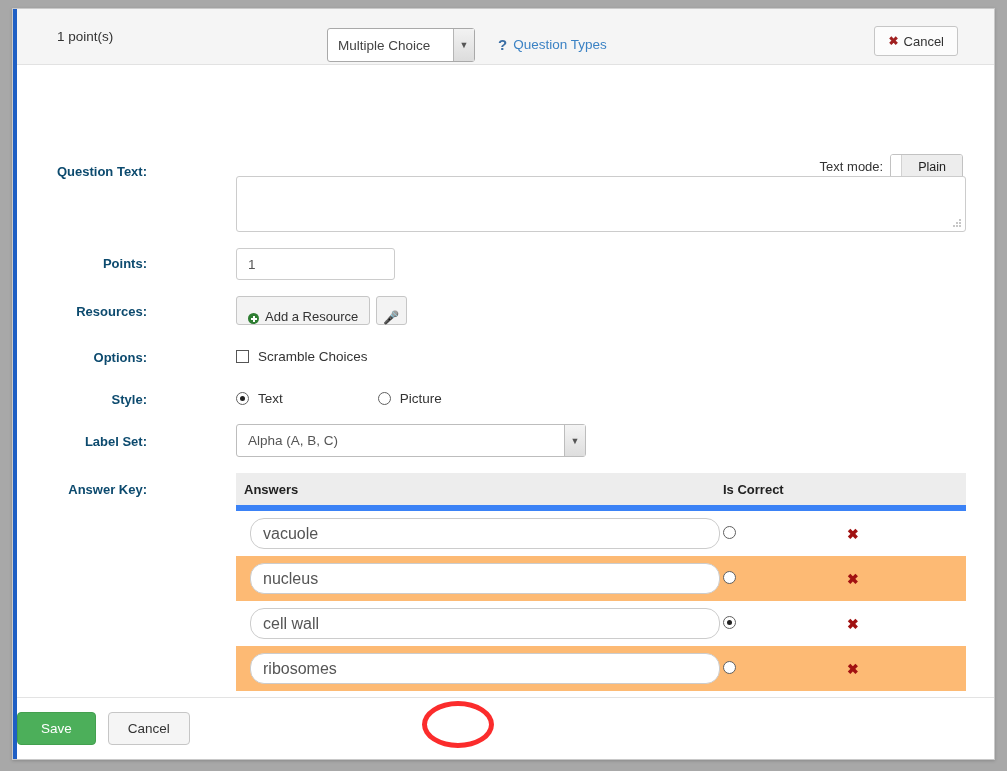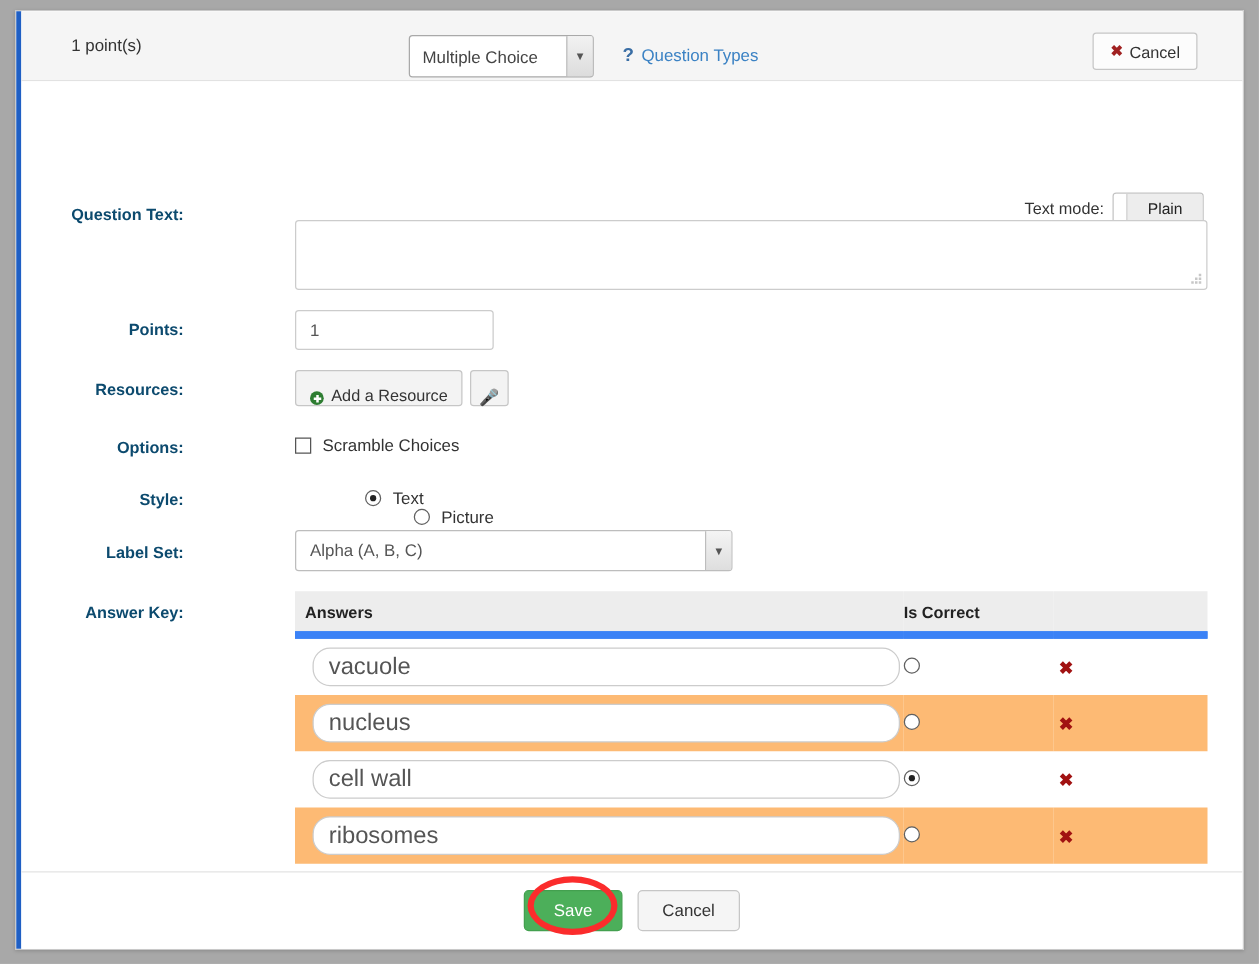--- a/index.html
+++ b/index.html
@@ -247,21 +247,21 @@
     width: 13px; height: 13px;
     box-sizing: border-box;
     border: 1px solid #555;
     background: #fff;
     display: inline-block;
     flex: none;
   }
   .opt-text { font-size: 13.5px; color: #333; }
 
   
-  .style-row { position: absolute; left: 219px; top: 326px; display: flex; align-items: center; flex-direction: column; }
+  .style-row { position: absolute; left: 219px; top: 326px; display: flex; align-items: center; }
   .radio {
     width: 13px; height: 13px;
     box-sizing: border-box;
     border: 1px solid #606060;
     border-radius: 50%;
     background: #fff;
     display: inline-block;
     position: relative;
     flex: none;
   }
@@ -330,21 +330,21 @@
   .ans-table tr.alt td { background: #fdba74; }
   .ans-input {
     width: 470px;
     height: 31px;
     margin-left: 14px;
     box-sizing: border-box;
     border: 1px solid #cccccc;
     border-radius: 14px;
     background: #ffffff;
     padding-left: 12px;
-    font-size: 19px;
+    font-size: 16px;
     color: #555;
     display: flex;
     align-items: center;
   }
   .col-correct { width: 120px; text-align: left; padding-left: 0 !important; }
   .col-del { width: 115px; }
   .correct-cell { padding-left: 2px; }
   .del-x {
     color: #a11212;
     font-weight: bold;
@@ -363,21 +363,20 @@
   .footer {
     position: relative;
     height: 62px;
     border-top: 1px solid #e3e3e3;
     background: #ffffff;
   }
   .footer-inner {
     position: absolute;
     left: 0; right: 0; top: 14px;
     display: flex;
-    justify-content: center;
     gap: 12px;
   }
   .btn-save {
     height: 33px;
     padding: 0 23px;
     box-sizing: border-box;
     background: #4caf5a;
     border: 1px solid #43a04f;
     border-radius: 4px;
     color: #ffffff;

